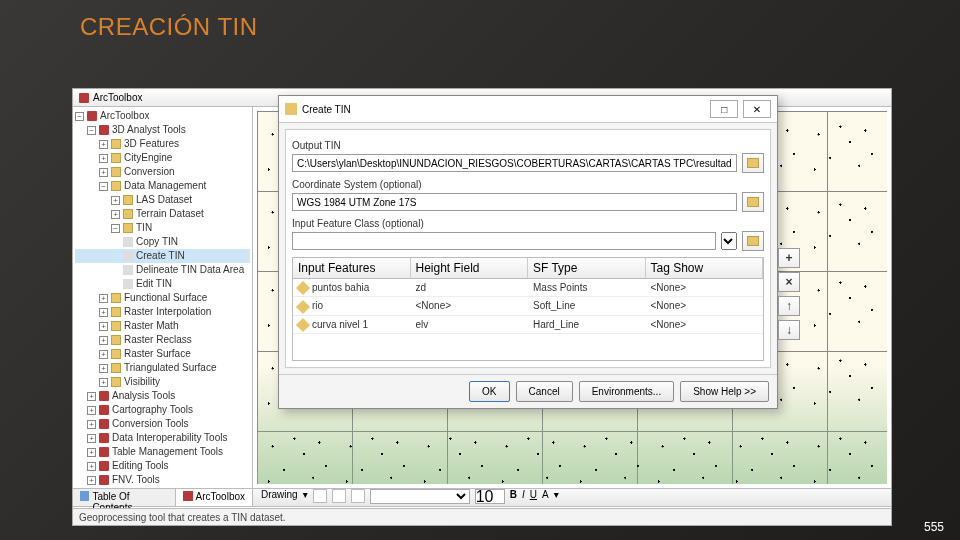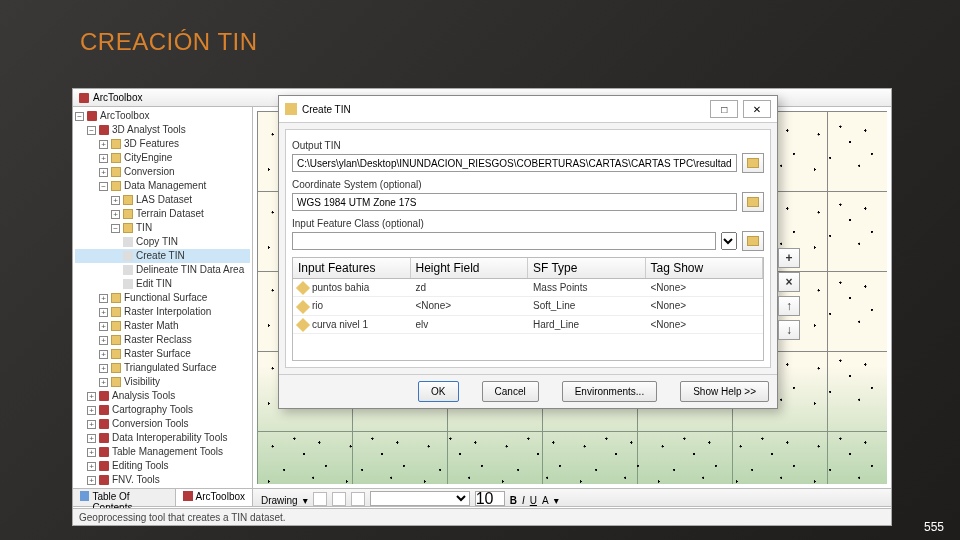--- a/index.html
+++ b/index.html
@@ -1,17 +1,17 @@
 <!DOCTYPE html>
 <html><head>
 <meta charset="utf-8">
 <style>
 *{box-sizing:border-box;margin:0;padding:0;font-family:Tahoma,Verdana,sans-serif}
 body{width:960px;height:540px;overflow:hidden;background:#2a2a2a;position:relative}
-.slide{position:absolute;inset:0;background:linear-gradient(135deg,#3a3836 0%,#2b2927 50%,#1f1d1b 100%);padding:20px 10px}
+.slide{position:absolute;inset:0;background:linear-gradient(135deg,#3a3836 0%,#2b2927 50%,#1f1d1b 100%);padding:5px 10px}
 .title{color:#d9822b;font-size:24px;font-weight:400;letter-spacing:0.5px;margin:8px 0 4px 70px}
 .bullet{color:#000;font-size:15px;font-style:italic;margin:2px 0 6px 40px}
 .bullet::before{content:"• ";color:#d9822b;font-style:normal}
 .app{position:absolute;left:72px;top:88px;width:820px;height:438px;background:#fff;border:1px solid #aaa;font-size:10px}
 .panel-title{background:linear-gradient(#fdfdfd,#ececec);border-bottom:1px solid #bbb;padding:3px 6px;font-size:10px;display:flex;align-items:center;gap:4px}
 .panel-title .rtb{width:10px;height:10px;background:#b33a3a;border-radius:1px;display:inline-block}
 .layout{display:flex;height:calc(100% - 55px)}
 .tree{width:180px;border-right:1px solid #bbb;overflow:hidden;padding:2px 2px;font-size:10px;color:#333;line-height:14px}
 .tree .row{display:flex;align-items:center;gap:3px;white-space:nowrap}
 .tree .tw{width:9px;height:9px;border:1px solid #888;display:inline-flex;align-items:center;justify-content:center;font-size:8px;line-height:7px;color:#555;background:#fff}
@@ -37,27 +37,27 @@
 .sbtn{width:22px;height:20px;border:1px solid #9a9a9a;background:linear-gradient(#fff,#eee);display:flex;align-items:center;justify-content:center}
 .sbtn .fo{width:12px;height:10px;background:#e8c56a;border:1px solid #bfa04a}
 .tbl{border:1px solid #bbb;margin-top:4px}
 .tbl .hd{display:flex;background:linear-gradient(#fdfdfd,#ececec);border-bottom:1px solid #bbb}
 .tbl .hd div{flex:1;padding:3px 5px;border-right:1px solid #ccc;font-size:12px}
 .tbl .tr{display:flex;border-bottom:1px solid #eee}
 .tbl .tr div{flex:1;padding:3px 5px;font-size:10px;color:#333}
 .tbl .layi{width:10px;height:10px;background:#e8c56a;transform:rotate(45deg);display:inline-block;margin-right:4px;vertical-align:middle}
 .side-btns{position:absolute;right:-30px;top:118px;display:flex;flex-direction:column;gap:4px}
 .side-btns .sb{width:22px;height:20px;border:1px solid #9a9a9a;background:linear-gradient(#fff,#eee);display:flex;align-items:center;justify-content:center;font-size:12px;font-weight:bold;color:#333}
-.dlg-foot{display:flex;justify-content:flex-end;gap:23px;padding:6px 8px;border-top:1px solid #ccc;background:#f4f4f4}
+.dlg-foot{display:flex;justify-content:flex-end;gap:6px;padding:6px 8px;border-top:1px solid #ccc;background:#f4f4f4}
 .btn{height:21px;padding:0 12px;border:1px solid #8a8a8a;background:linear-gradient(#fdfdfd,#e7e7e7);font-size:10px;display:flex;align-items:center;border-radius:2px}
 .btn.primary{border-color:#3a77c2}
 .tabs{position:absolute;left:0;bottom:18px;height:19px;display:flex;background:#efefef;border-top:1px solid #bbb;border-bottom:1px solid #bbb;width:180px}
 .tabs .tab{padding:2px 7px;font-size:10px;border-right:1px solid #bbb;display:flex;gap:3px}
 .tabs .tab.active{background:#fff}
-.toolbar{position:absolute;left:180px;right:0;bottom:18px;height:19px;background:linear-gradient(#f8f8f8,#e9e9e9);border-top:1px solid #bbb;border-bottom:1px solid #bbb;display:flex;align-items:flex-end;gap:5px;padding:0 8px;font-size:10px}
+.toolbar{position:absolute;left:180px;right:0;bottom:18px;height:19px;background:linear-gradient(#f8f8f8,#e9e9e9);border-top:1px solid #bbb;border-bottom:1px solid #bbb;display:flex;align-items:flex-start;gap:5px;padding:0 8px;font-size:10px}
 .toolbar .tb-i{width:14px;height:14px;border:1px solid #bbb;background:#fff}
 .toolbar select,.toolbar input{height:15px;font-size:16px;border:1px solid #aaa;background:#fff}
 .status{position:absolute;left:0;right:0;bottom:0;height:17px;background:#f3f3f3;border-top:1px solid #bbb;font-size:10px;padding:1px 6px;color:#444;line-height:15px}
 .slnum{position:absolute;right:16px;bottom:6px;color:#fff;font-size:12px}
 </style>
 </head>
 <body>
 
 <div class="slide">
   <div class="title">CREACIÓN TIN</div>

